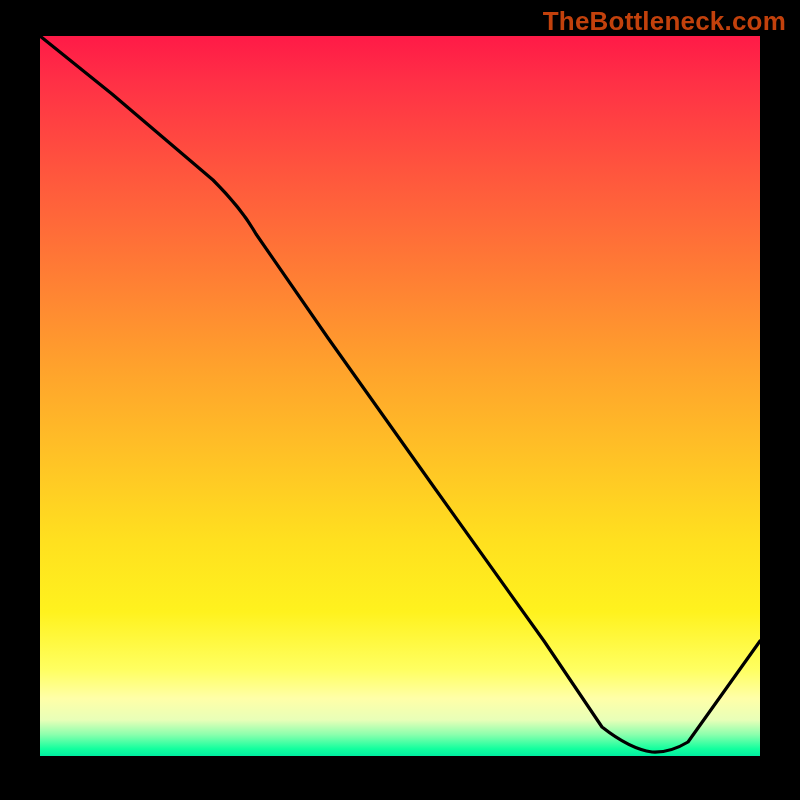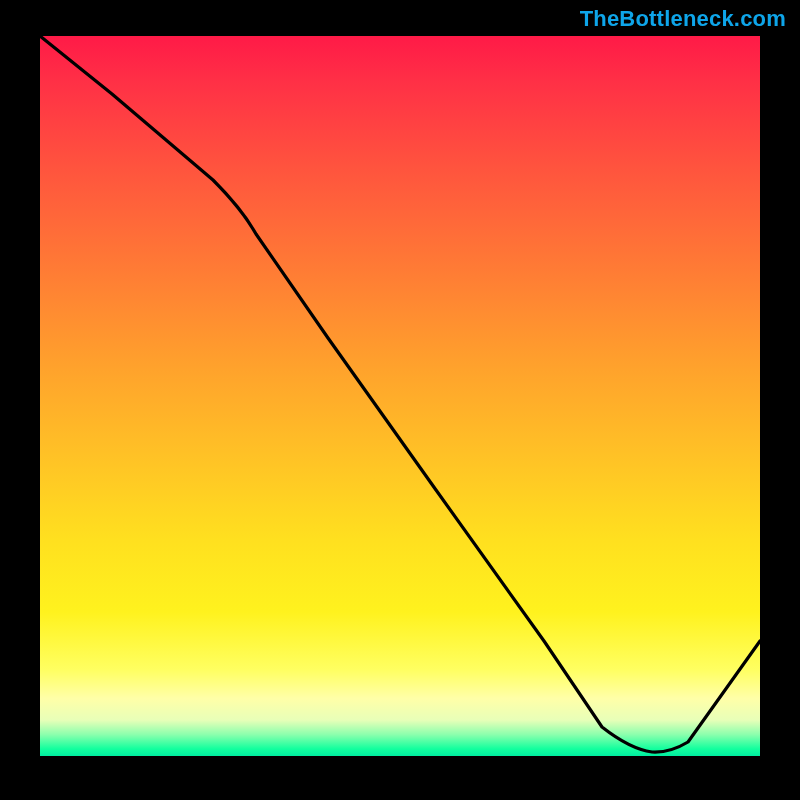--- a/index.html
+++ b/index.html
@@ -14,22 +14,22 @@
   .frame {
     position: relative;
     width: 800px;
     height: 800px;
     background: #000;
   }
   .watermark {
     position: absolute;
     top: 6px;
     right: 14px;
-    color: #0ea5e9;
-    font-size: 22px;
+    color: #c2410c;
+    font-size: 26px;
     font-weight: 600;
     letter-spacing: 0.2px;
   }
   
   .plot {
     position: absolute;
     left: 40px;
     top: 36px;
     width: 720px;
     height: 720px;

